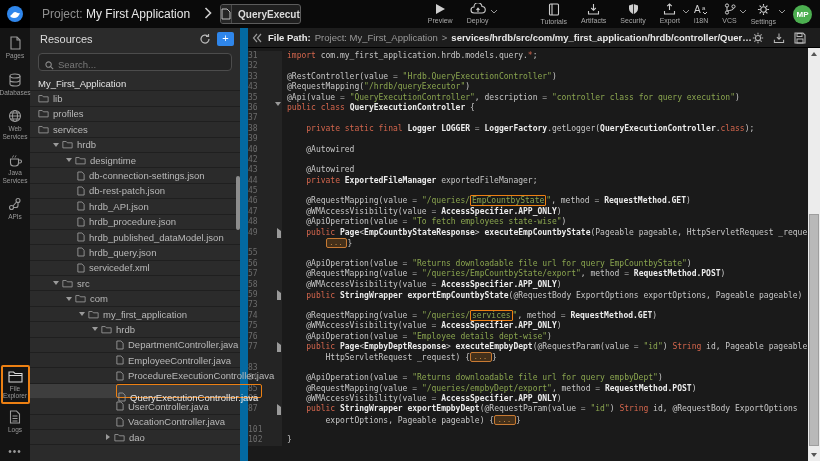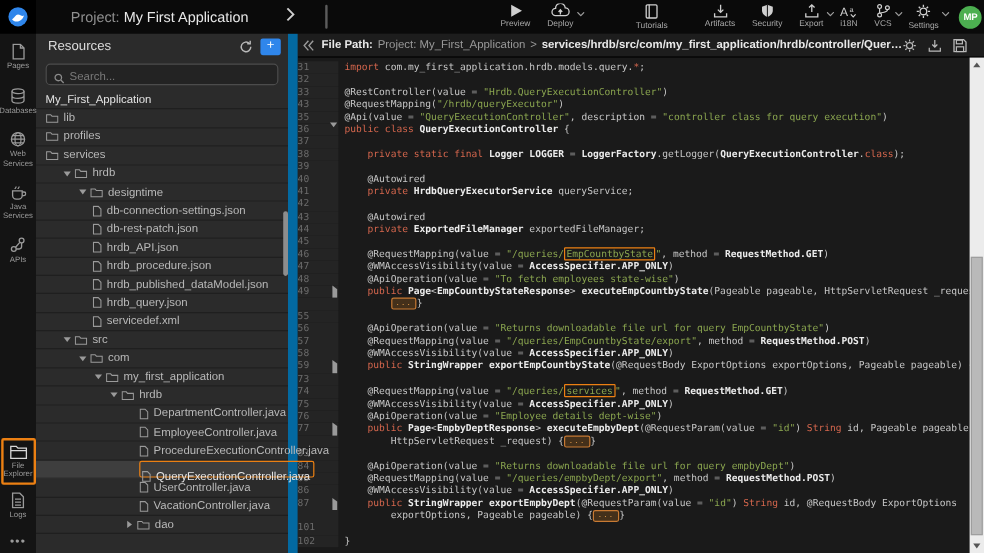--- a/index.html
+++ b/index.html
@@ -1,21 +1,21 @@
 <!DOCTYPE html>
 <html><head>
 <meta charset="utf-8">
 <style>
   * { margin:0; padding:0; box-sizing:border-box; }
   html,body { width:820px; height:461px; overflow:hidden; background:#1a1a1a;
               font-family:"Liberation Sans", sans-serif; }
 
   
   .topbar { position:absolute; left:0; top:0; width:820px; height:28px;
-            background:#0a0a0a; display:flex; align-items:center; z-index:5;gap:17px; }
+            background:#0a0a0a; display:flex; align-items:center; z-index:5; }
   .logo-box { width:30px; height:28px; background:#000; display:flex; align-items:center; justify-content:center; flex:0 0 30px; }
   .project { margin-left:12px; font-size:12px; white-space:nowrap; }
   .project .plbl { color:#8f8f8f; }
   .project .pname { color:#e8e8e8; }
   .crumb-chev { margin:0 8px 0 14px; }
   .file-tab { display:flex; align-items:center; height:20px; border:1px solid #5c5c5c;
               border-radius:3px; background:#1f1f1f; overflow:hidden; }
   .file-tab .ft-icon { width:20px; height:100%; display:flex; align-items:center; justify-content:center;
                        border-right:1px solid #4a4a4a; background:#262626; }
   .file-tab .ft-label { font-size:10px; font-weight:bold; color:#dcdcdc; padding:0 6px; white-space:nowrap; }
@@ -581,24 +581,20 @@
         </div>
         <div class="crow">
           <span class="ln">39</span>
           <span class="lc"></span>
         </div>
         <div class="crow">
           <span class="ln">40</span>
           <span class="lc"><span class="p">    @Autowired</span></span>
         </div>
         <div class="crow">
-          <span class="ln">41</span>
-          <span class="lc"><span class="p">    </span><span class="k">private </span><span class="b">HrdbQueryExecutorService</span><span class="p"> queryService;</span></span>
-        </div>
-        <div class="crow">
           <span class="ln">42</span>
           <span class="lc"></span>
         </div>
         <div class="crow">
           <span class="ln">43</span>
           <span class="lc"><span class="p">    @Autowired</span></span>
         </div>
         <div class="crow">
           <span class="ln">44</span>
           <span class="lc"><span class="p">    </span><span class="k">private </span><span class="b">ExportedFileManager</span><span class="p"> exportedFileManager;</span></span>

